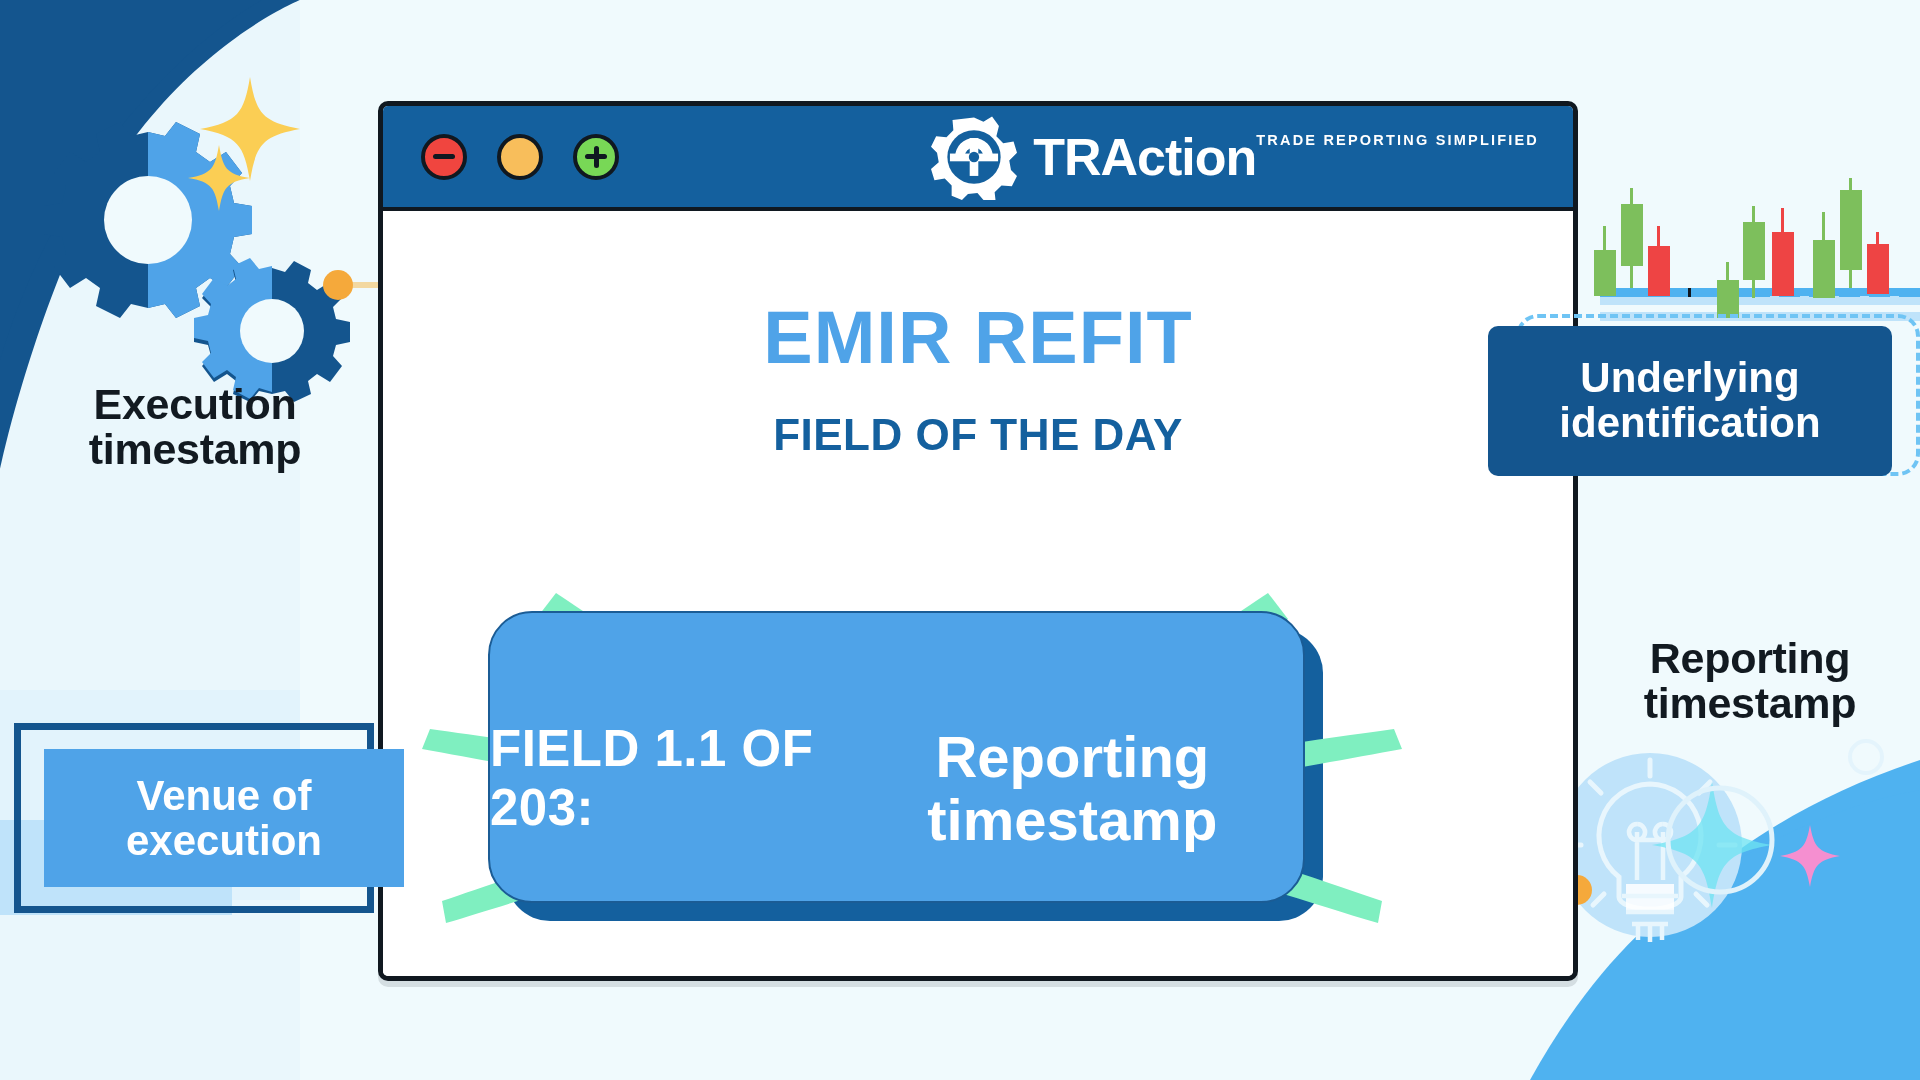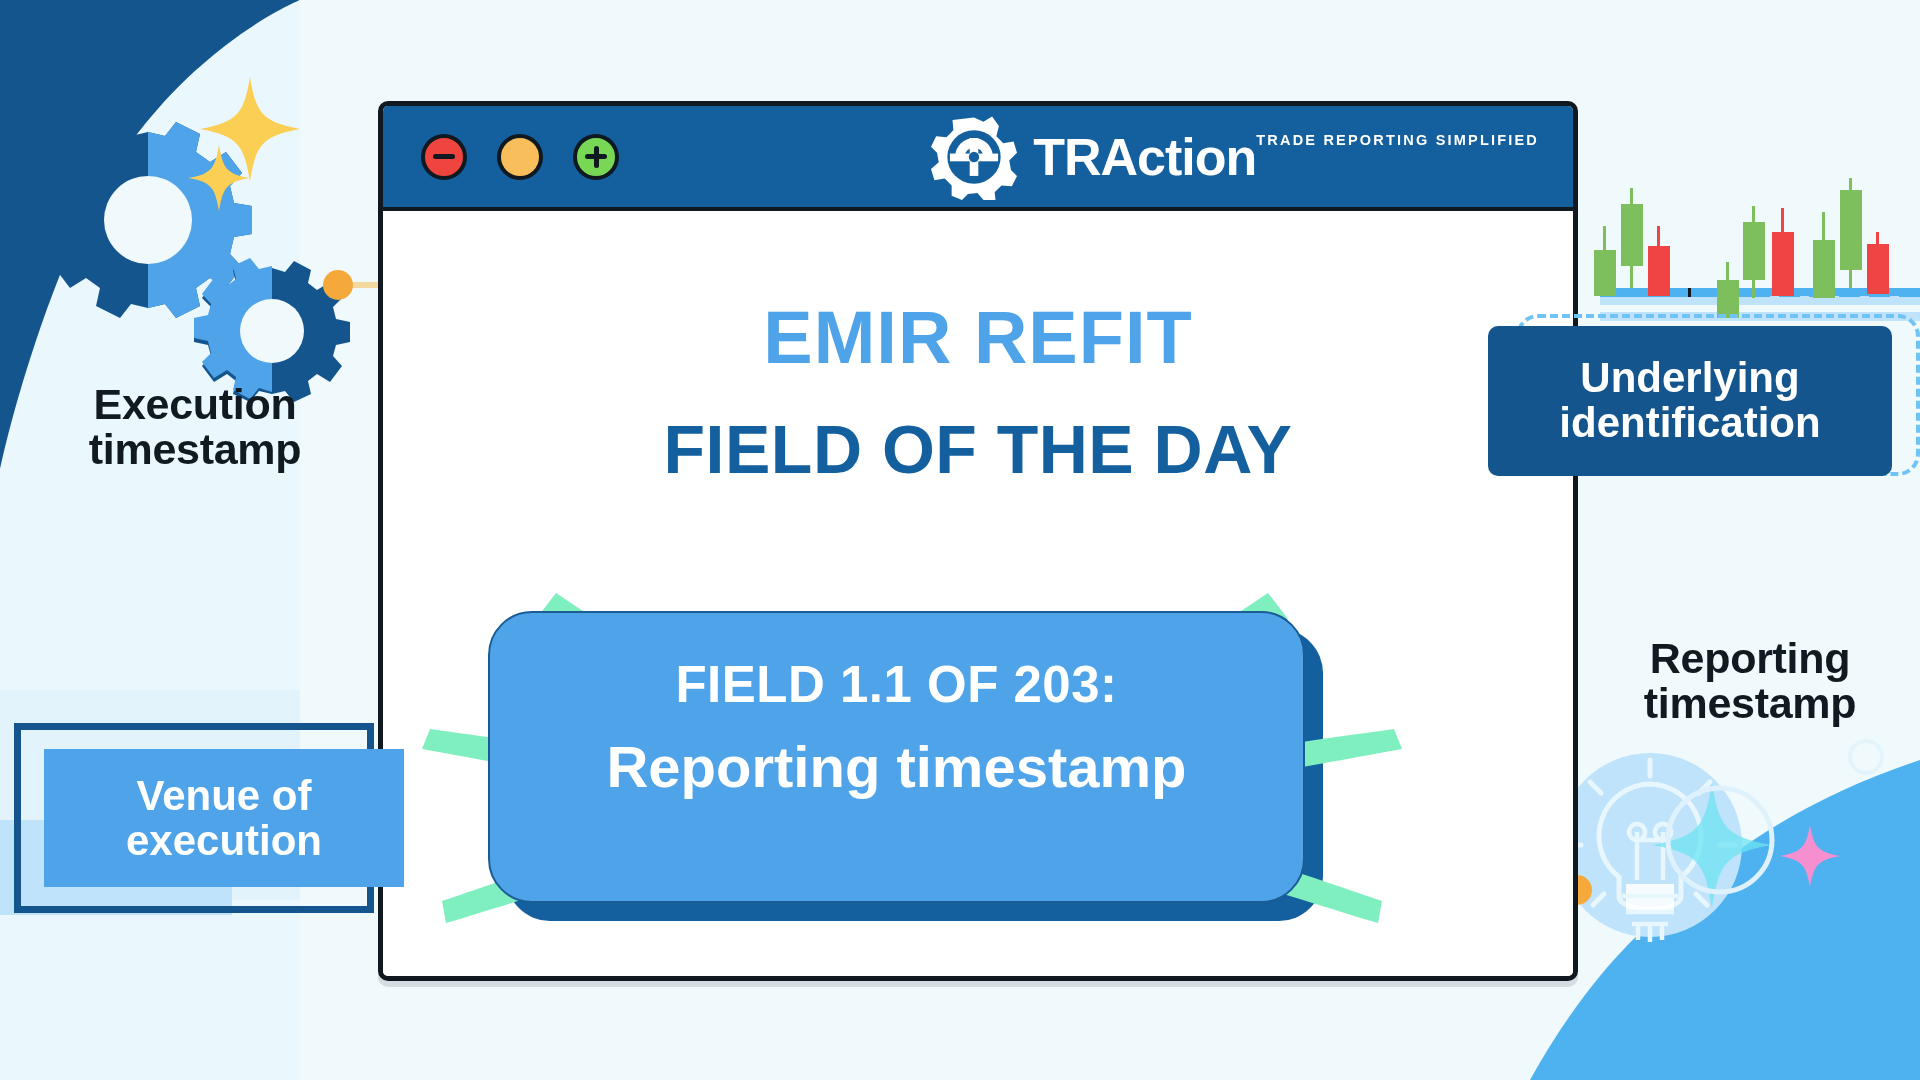--- a/index.html
+++ b/index.html
@@ -58,35 +58,35 @@
 
   .win-body {
     height:771px; background:#FFFFFF;
     display:flex; flex-direction:column; align-items:center;
     padding-top:84px; position:relative;
   }
   .title-1 {
     font-size:74px; font-weight:bold; color:#4FA3E8; letter-spacing:1px;
   }
   .title-2 {
-    font-size:68px; font-weight:bold; color:#14609E; letter-spacing:0.5px;
+    font-size:44px; font-weight:bold; color:#14609E; letter-spacing:0.5px;
     margin-top:30px;
   }
 
   
   .card-wrap { position:absolute; left:105px; top:400px; width:835px; height:310px; }
   .card-shadow {
     position:absolute; left:18px; top:18px; width:817px; height:292px;
     background:#14609E; border-radius:44px;
   }
   .card {
     position:absolute; left:0; top:0; width:817px; height:292px;
     background:#4FA3E8; border-radius:44px;
     border:2px solid #1B5C95;
-    display:flex; flex-direction:column; align-items:center;
+    display:flex; flex-direction:row; align-items:center;
     justify-content:flex-start; padding-top:42px;
     z-index:2;
   }
   .card-line1 { color:#FFFFFF; font-size:51px; font-weight:bold; letter-spacing:0.5px; }
   .card-line2 {
     color:#FFFFFF; font-size:58px; font-weight:bold; line-height:1.08;
     text-align:center; margin-top:22px;
   }
   .rays { position:absolute; left:-120px; top:-60px; width:1090px; height:430px; z-index:1; }
 

